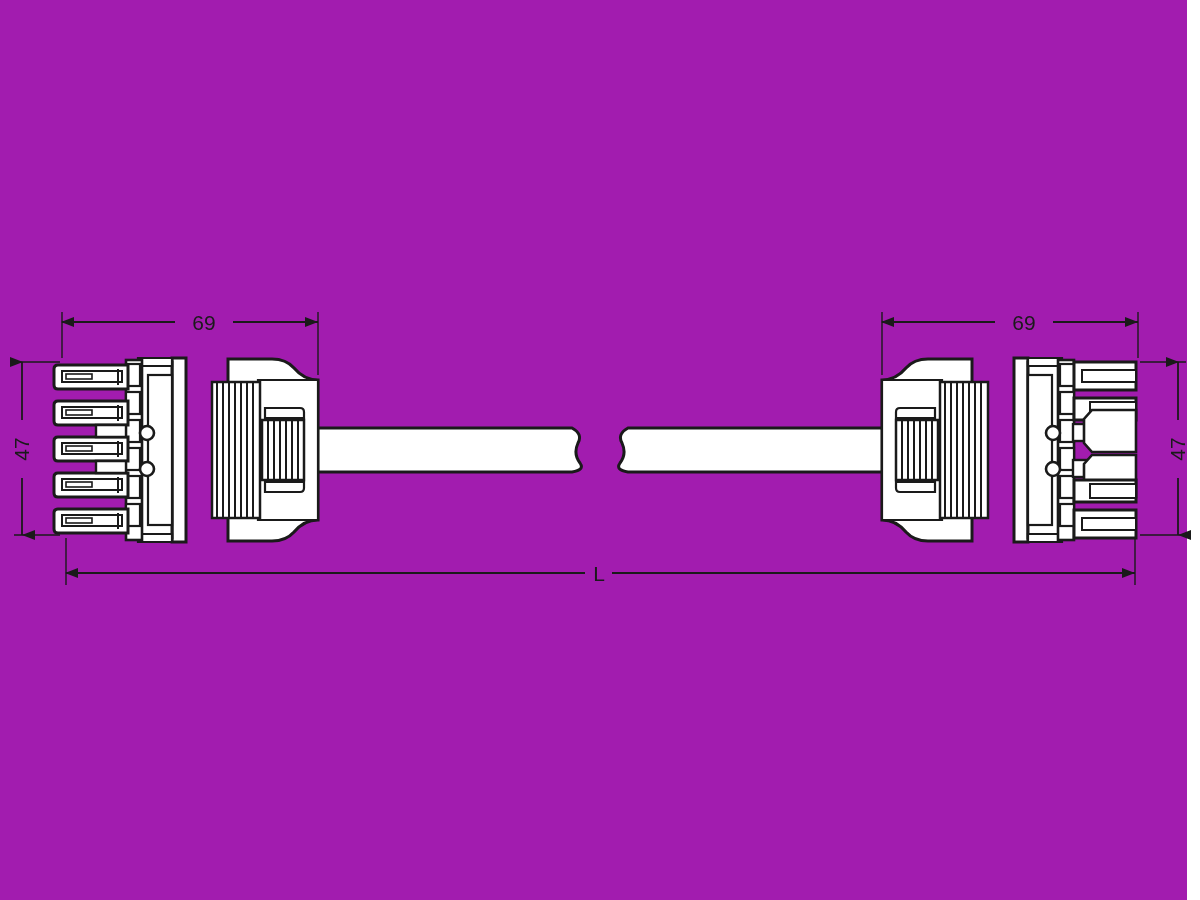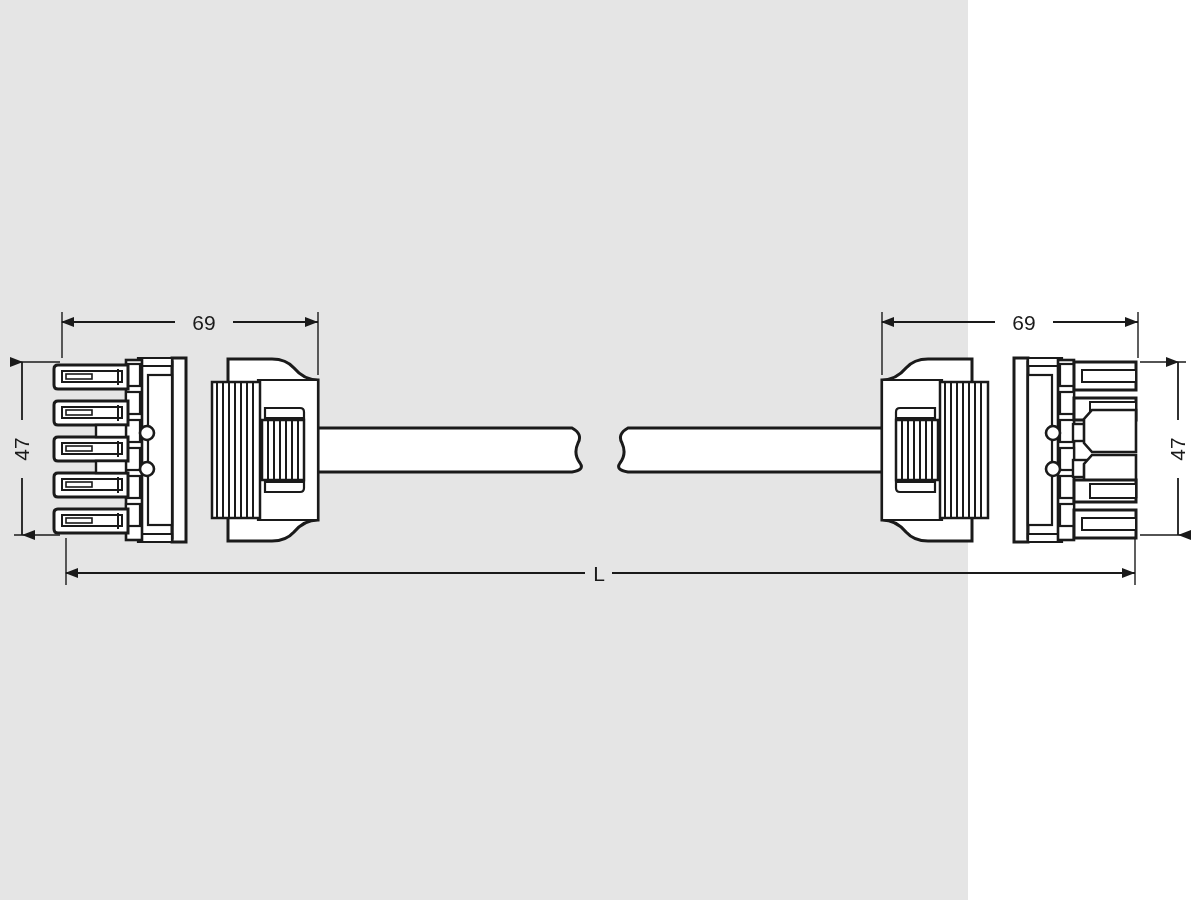--- a/index.html
+++ b/index.html
@@ -8,23 +8,23 @@
     background: #ffffff;
   }
   body {
     width: 1200px;
     height: 900px;
     font-family: "Liberation Sans", sans-serif;
     overflow: hidden;
   }
   #drawing-root {
     position: relative;
-    width: 968px;
+    width: 1187px;
     height: 900px;
-    background: #e5e5e5;
+    background: #a21caf;
   }
   svg.tech-drawing {
     display: block;
     width: 1200px;
     height: 900px;
   }
   .dim-text {
     font-family: "Liberation Sans", sans-serif;
     font-size: 21px;
     fill: #1a1a1a;

